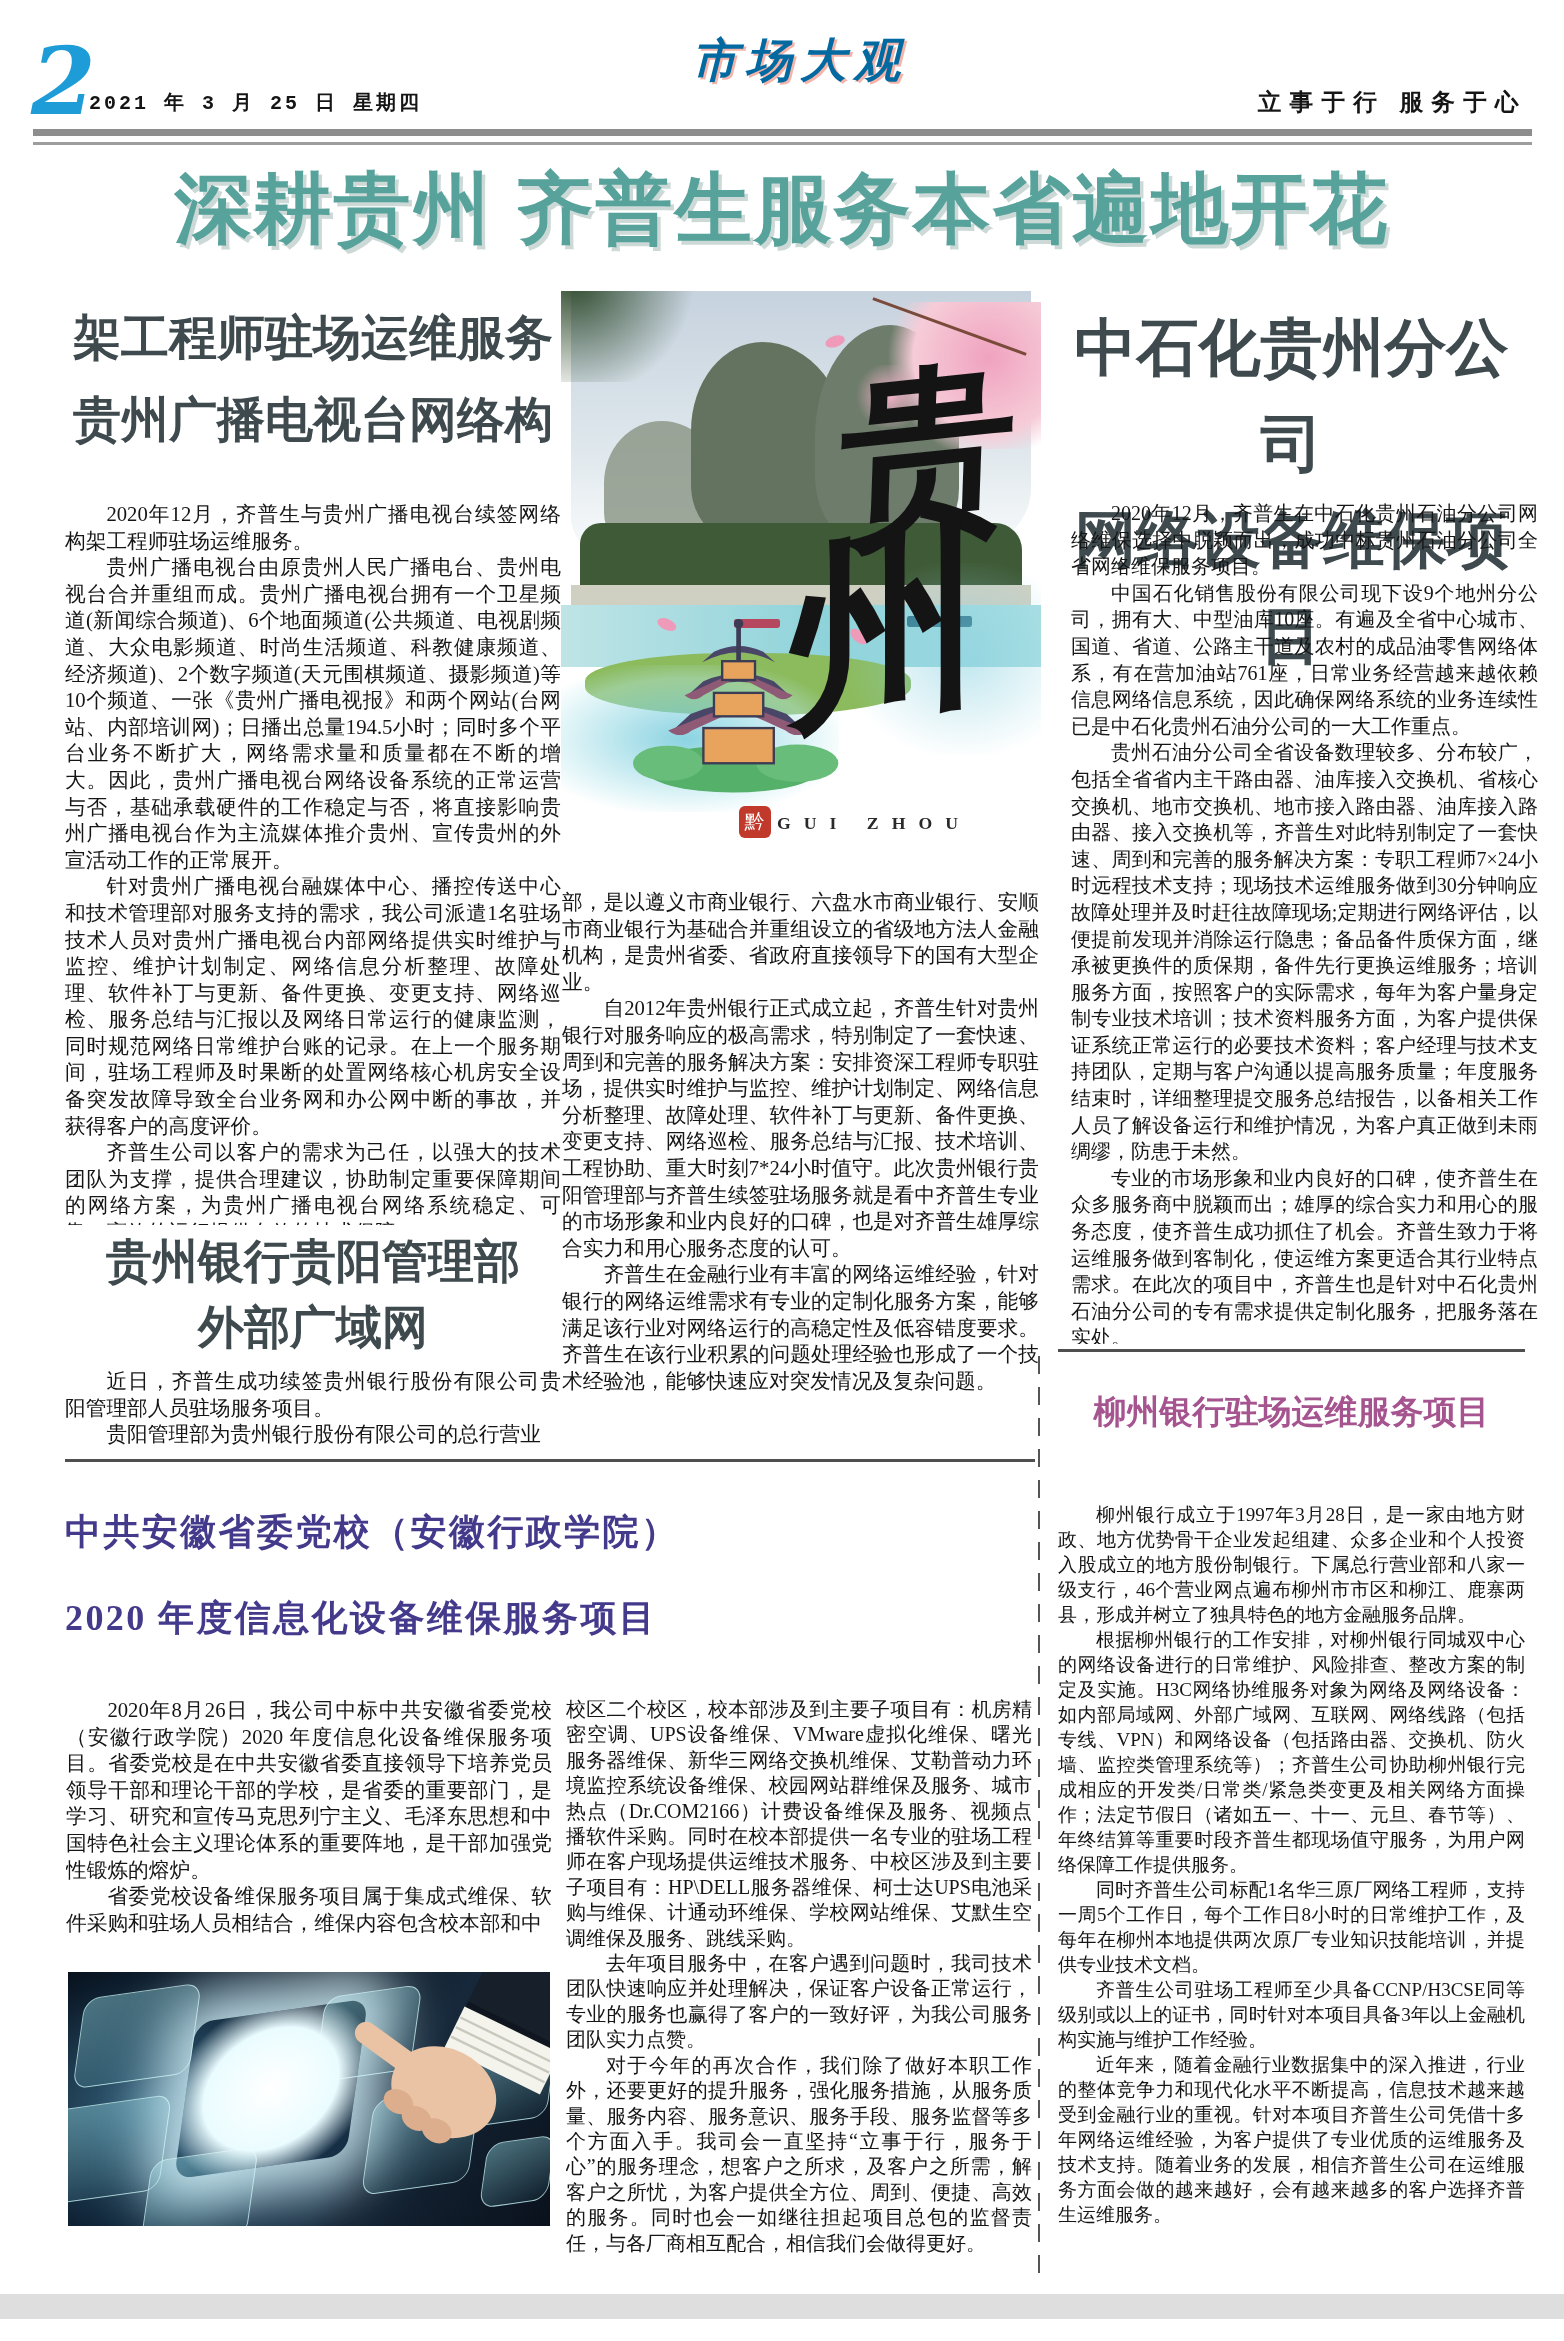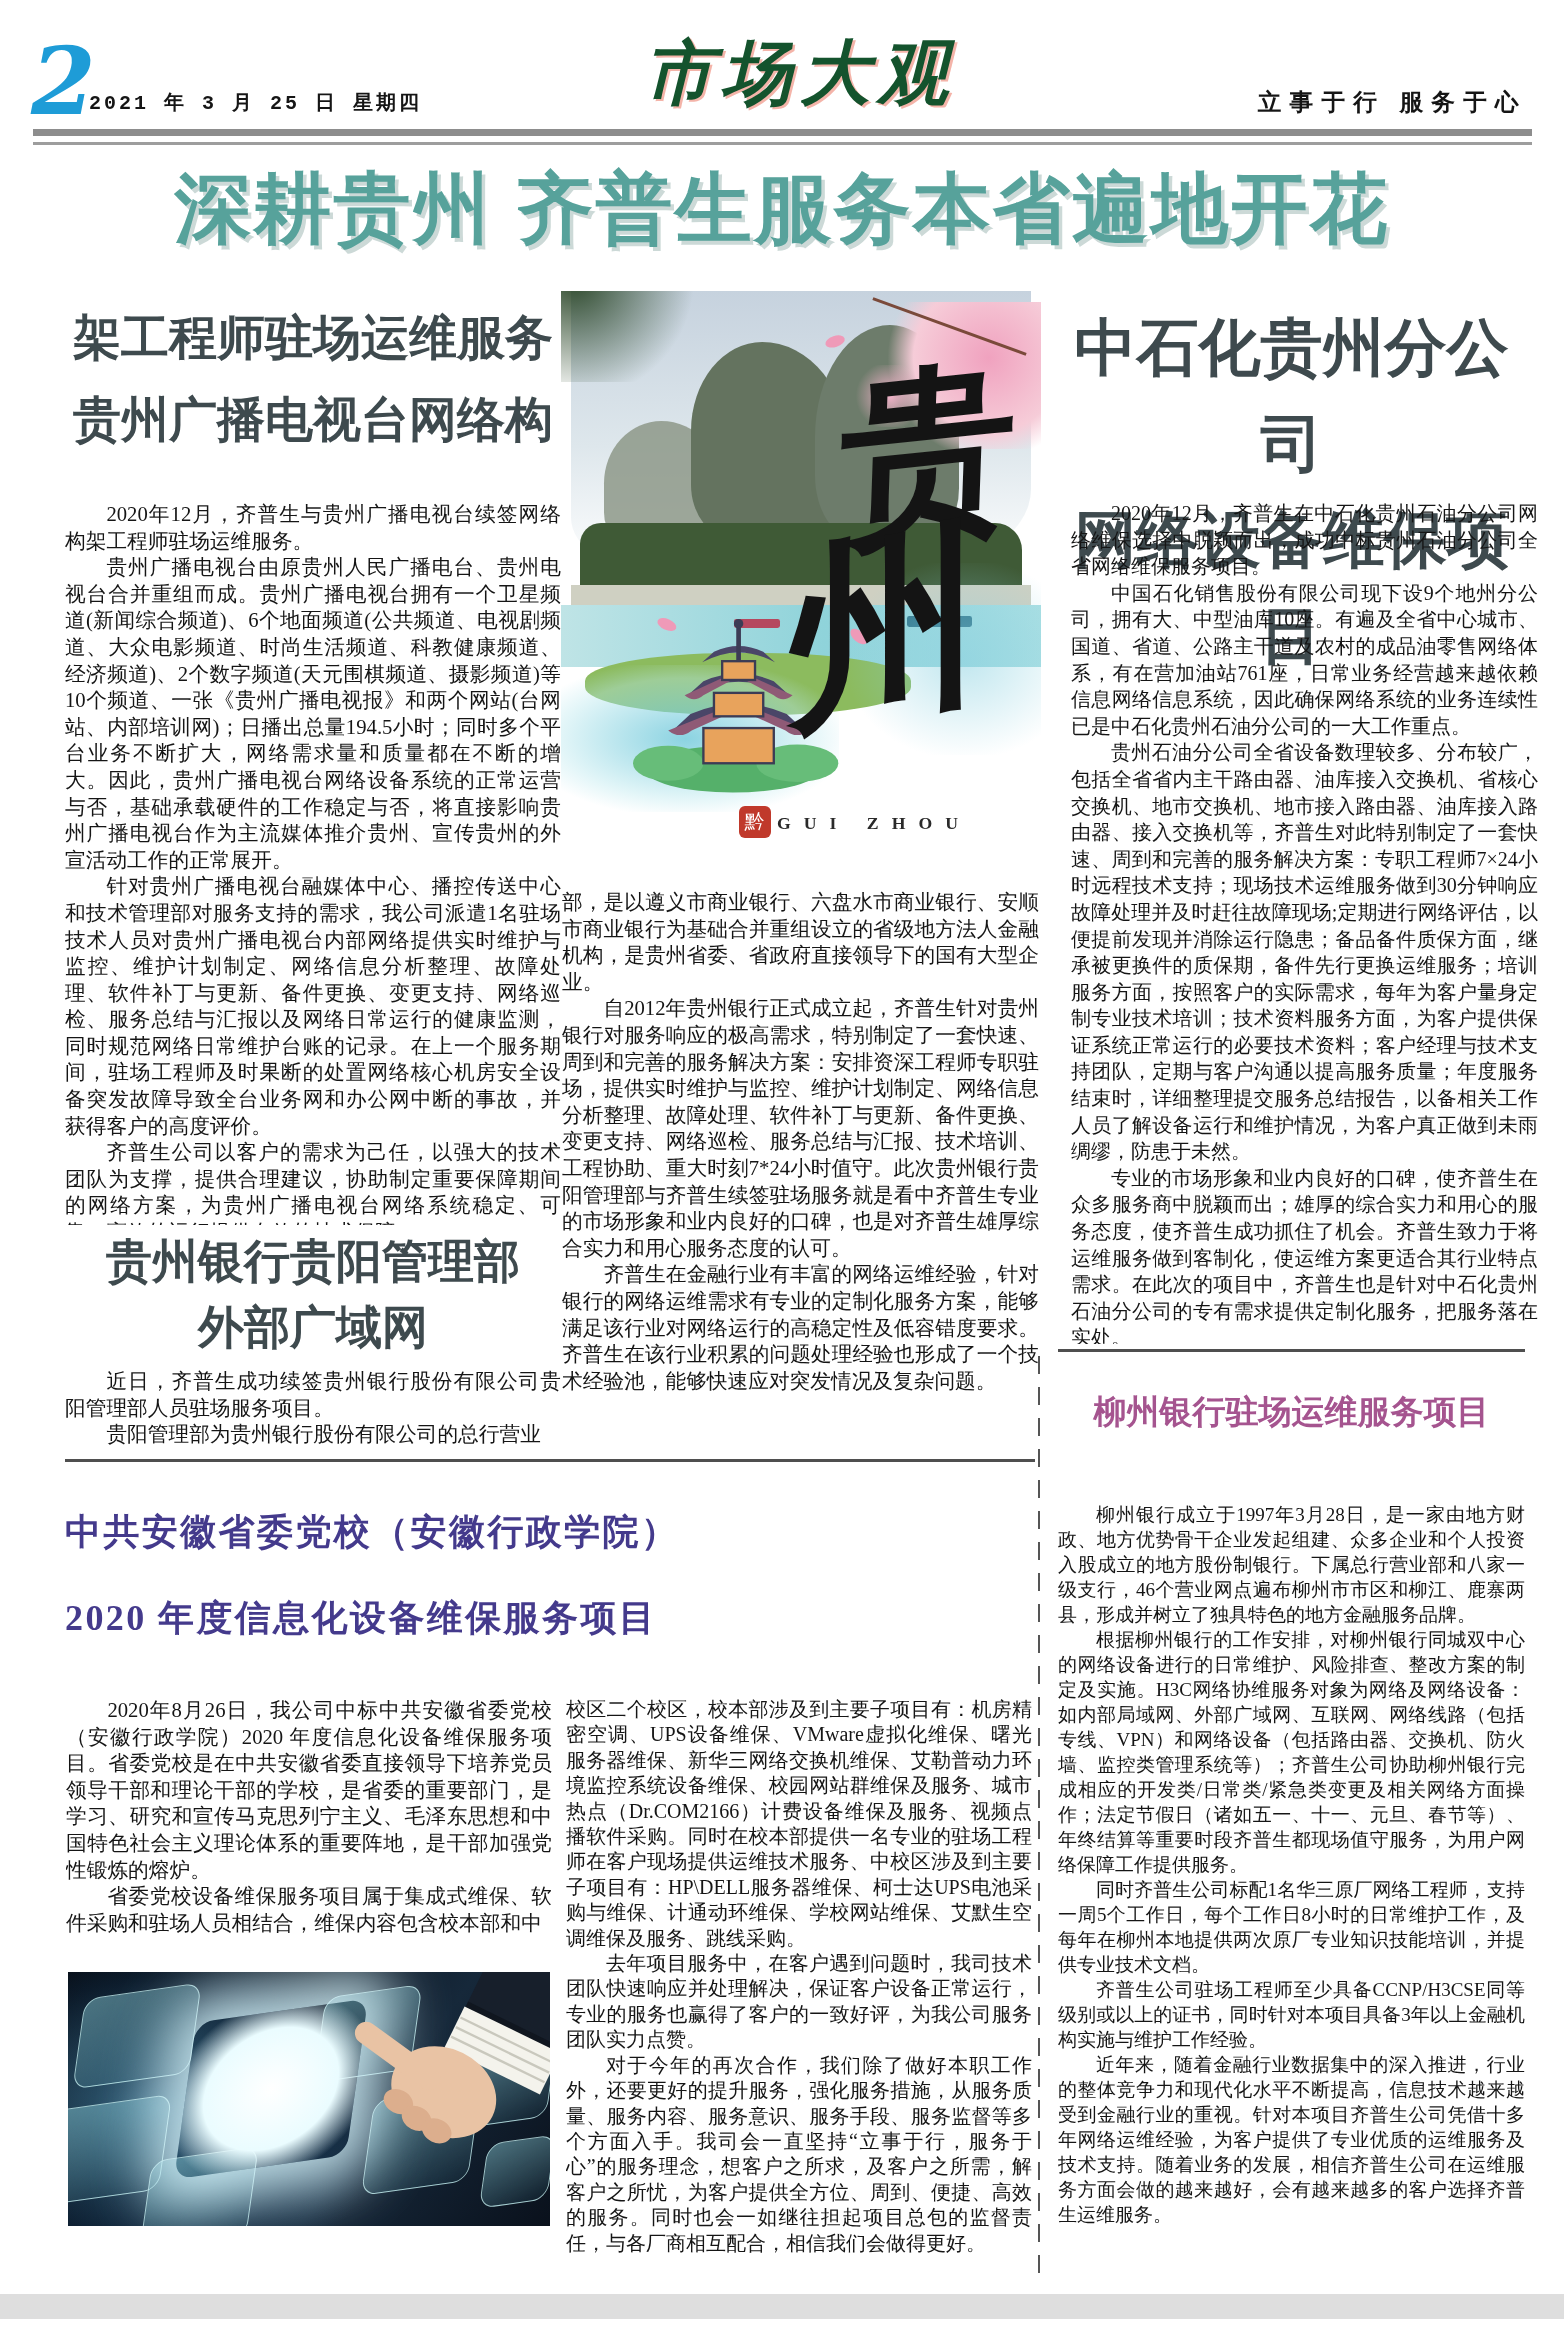--- a/index.html
+++ b/index.html
@@ -6,22 +6,22 @@
   body{
     width:1564px;height:2342px;position:relative;background:#ffffff;
     font-family:"Liberation Serif","DejaVu Serif",serif;color:#151515;
     overflow:hidden;
   }
   .abs{position:absolute;}
   
   #pageno{left:31px;top:35px;font-size:93px;line-height:1;color:#1e9cd7;
     font-family:"DejaVu Serif",serif;font-style:italic;font-weight:bold;}
   #date{left:89px;top:89px;font-size:20px;font-weight:bold;letter-spacing:3px;font-family:Liberation Mono, monospace;}
-  #masthead{left:0;right:0;top:37px;text-align:center;font-size:70px;line-height:1.05;
-    color:#14532d;font-weight:bold;font-style:italic;letter-spacing:8.3px;
+  #masthead{left:0;right:0;top:37px;text-align:center;font-size:46px;line-height:1.05;
+    color:#0369a1;font-weight:bold;font-style:italic;letter-spacing:8.3px;
     text-shadow:2.4px 2.4px 0 #f4b4a9;margin-left:36px;}
   #slogan{right:37px;top:86px;font-size:23.6px;font-weight:bold;letter-spacing:8.3px;}
   .hrule{background:#8d8d8d;}
   
   #main-headline{left:0;right:0;top:158px;text-align:center;font-size:77px;font-weight:bold;
     color:#57a29b;font-family:"Liberation Sans","DejaVu Sans",sans-serif;letter-spacing:2.4px;
     text-shadow:3.5px 4.1px 0.6px #ccd9d7;}
   
   .slate-title{color:#3e4a4e;font-weight:bold;text-align:center;
     font-family:"Liberation Sans","DejaVu Sans",sans-serif;}

